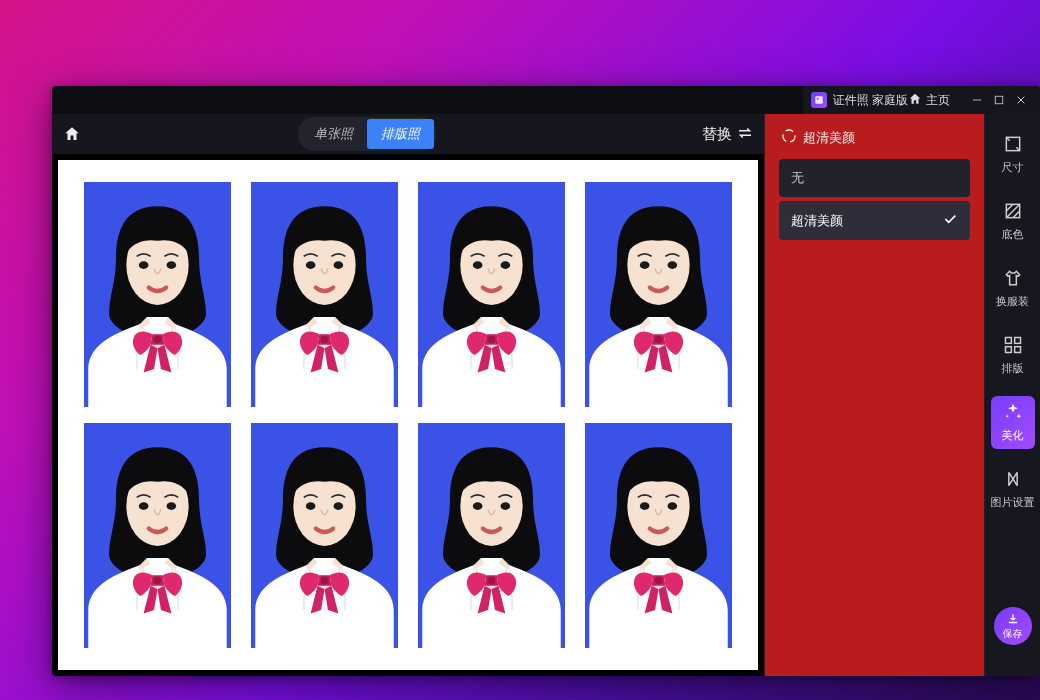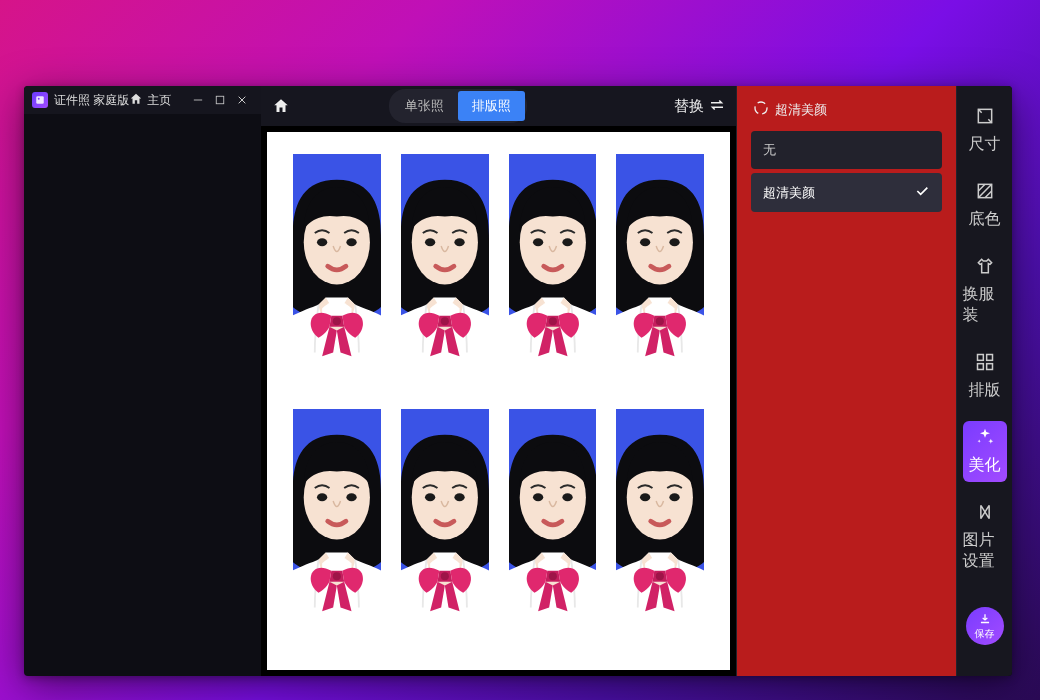--- a/index.html
+++ b/index.html
@@ -3,28 +3,29 @@
 <meta charset="utf-8">
 <style>
   * { box-sizing: border-box; margin: 0; padding: 0; }
   html, body { width: 1040px; height: 700px; overflow: hidden; font-family: "Microsoft YaHei", "PingFang SC", sans-serif; }
   body {
     background: linear-gradient(135deg, #d61489 0%, #c010b7 25%, #7a0ee6 55%, #4b0fa8 75%, #2a0a55 100%);
     position: relative;
   }
   .window {
     position: absolute;
-    top: 86px; left: 24px;
+    top: 86px; left: 52px;
     width: 988px; height: 590px;
     background: #0d0d14;
     border-radius: 4px;
     box-shadow: 0 10px 40px rgba(0,0,0,0.5), 0 2px 8px rgba(0,0,0,0.3);
     display: flex;
-    flex-direction: row;
+    flex-direction: column;
     overflow: hidden;
+    align-items: flex-end;
   }
   .titlebar {
     height: 28px;
     background: #15151e;
     display: flex;
     align-items: center;
     padding: 0 8px;
     color: #ddd;
     font-size: 12px;
     user-select: none;
@@ -61,20 +62,21 @@
   }
   .toolbar .home-icon { width: 20px; height: 20px; display:flex; align-items:center; justify-content:center; color:#eee; cursor:pointer;}
   .toolbar .center-tabs {
     position: absolute;
     left: 50%;
     transform: translateX(-110px);
     display: flex;
     background: #23232e;
     border-radius: 16px;
     padding: 2px;
+    font-style: italic;
   }
   .toolbar .tab {
     padding: 6px 14px;
     color: #bbb;
     font-size: 13px;
     cursor: pointer;
     border-radius: 3px;
   }
   .toolbar .tab.active { background: #3b82f6; color: #fff; }
   .toolbar .right-actions { margin-left: auto; display: flex; align-items: center; gap: 6px; }
@@ -133,21 +135,21 @@
     border-left: 1px solid #22222c;
     display: flex;
     flex-direction: column;
     align-items: center;
     padding: 14px 0;
     gap: 14px;
   }
   .nav-item {
     width: 44px;
     display:flex; flex-direction:column; align-items:center; gap:4px;
-    color: #ccc; font-size: 16px;
+    color: #ccc; font-size: 11px;
     cursor: pointer;
     padding: 6px 0;
     border-radius: 6px;
   }
   .nav-item svg { width: 20px; height: 20px; }
   .nav-item.active { background: linear-gradient(135deg, #7a3cff, #a24bff); color:#fff; }
   .nav-rail .spacer-flex { flex:1; }
   .save-btn {
     width: 38px; height: 38px;
     border-radius: 50%;

